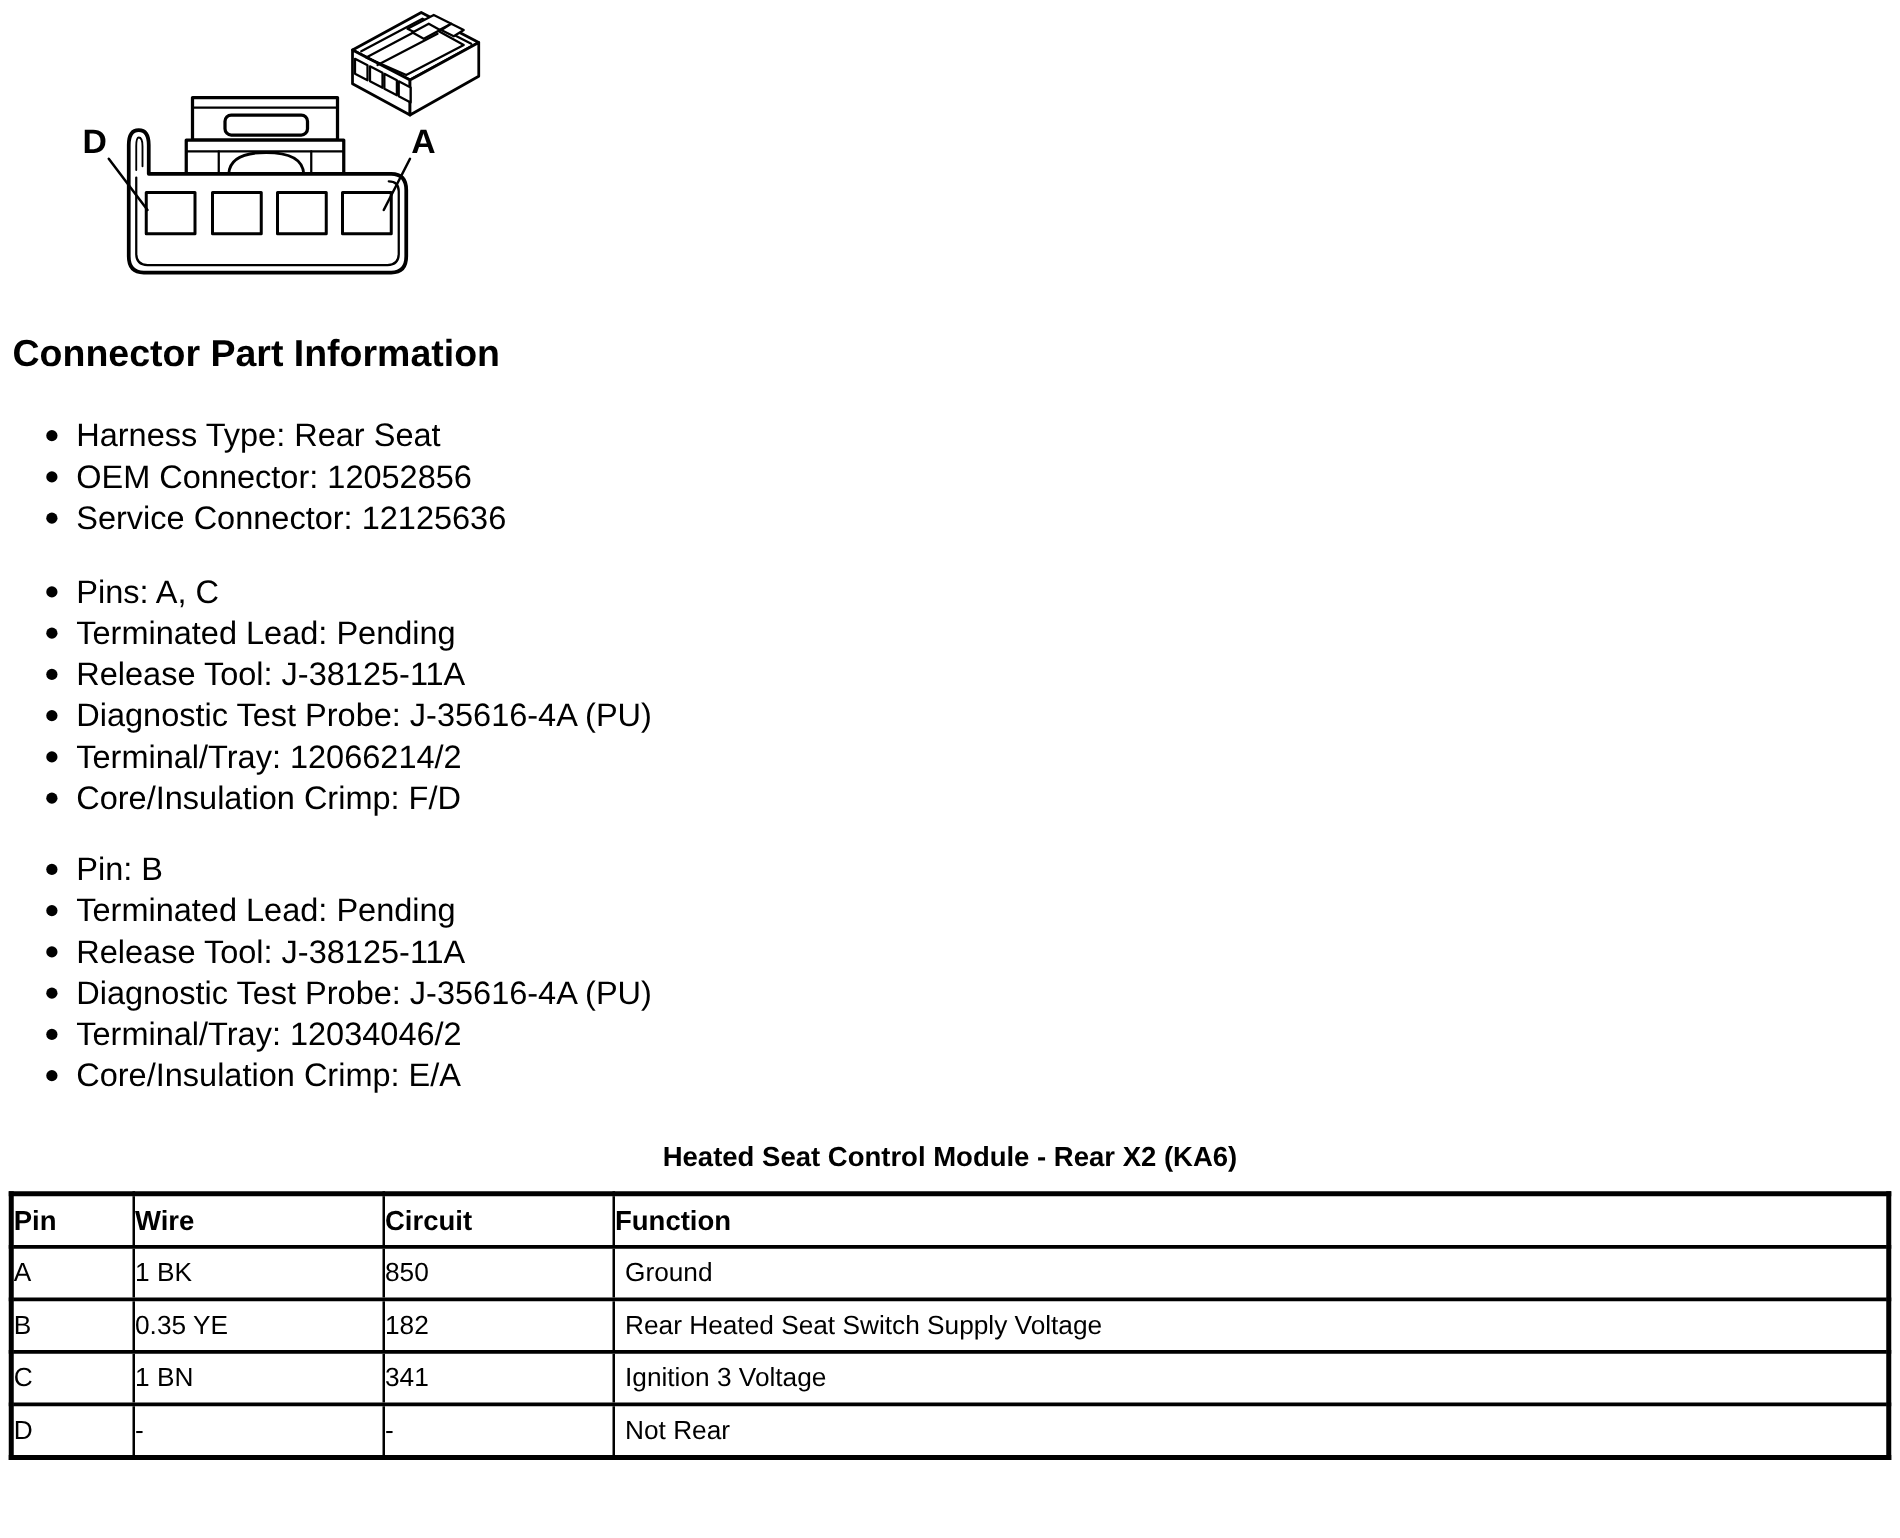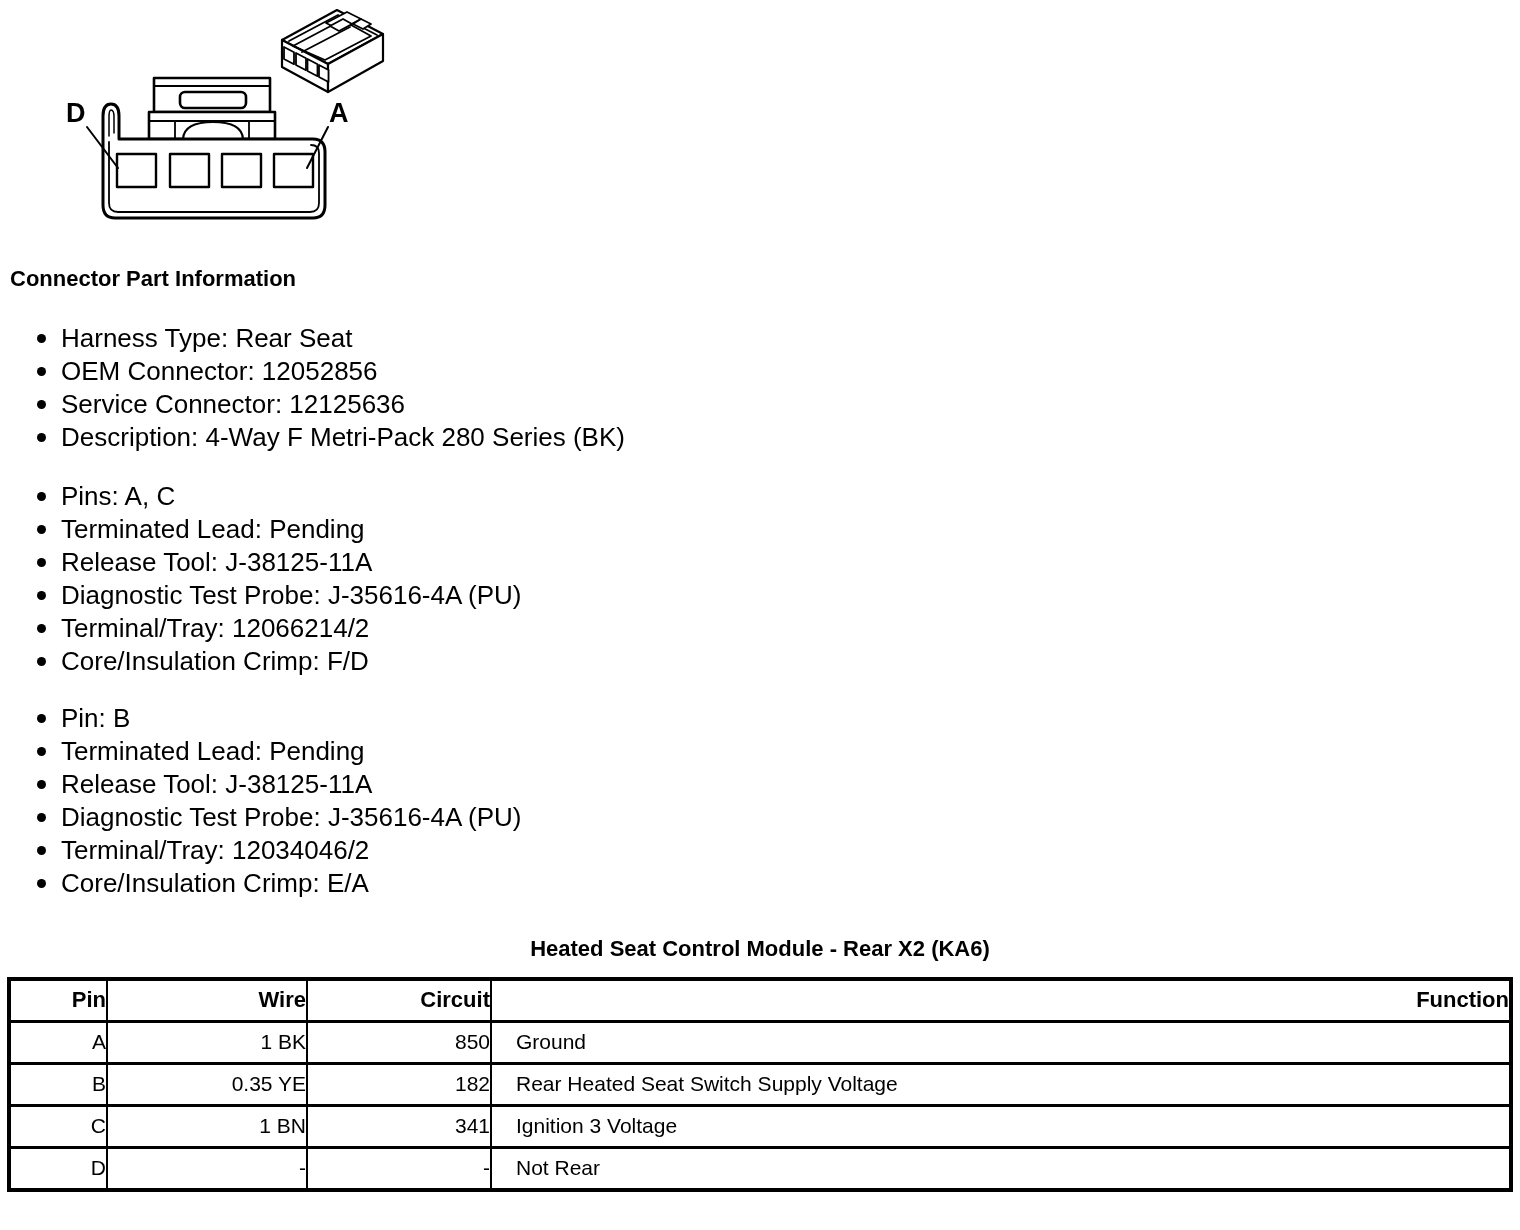--- a/index.html
+++ b/index.html
@@ -15,21 +15,21 @@
     width: 1520px;
     height: 1230px;
     overflow: hidden;
   }
   .diagram-wrap {
     height: 250px;
     padding-left: 30px;
     box-sizing: border-box;
   }
   h2.section-heading {
-    font-size: 22px;
+    font-size: 30px;
     font-weight: bold;
     line-height: 1.2;
     margin: 16px 0 0 10px;
   }
   h2.second {
     margin-top: 10px;
   }
   ul.info-list {
     list-style: none;
     margin: 30px 0 0 36px;
@@ -68,28 +68,28 @@
     table-layout: fixed;
   }
   table.pin-table th,
   table.pin-table td {
     border-top: 3px solid #000;
     border-bottom: 3px solid #000;
     border-left: 2px solid #000;
     border-right: 2px solid #000;
     height: 39px;
     font-size: 21px;
-    text-align: right;
+    text-align: left;
     padding: 0;
     background: #fff;
   }
   table.pin-table th { font-weight: bold; font-size: 22px; }
   table.pin-table td.fn-cell {
     text-align: left;
-    padding-left: 24px;
+    padding-left: 8px;
   }
   svg text.pin-letter {
     font-family: "Liberation Sans", sans-serif;
     font-size: 27px;
     font-weight: bold;
   }
 </style>
 </head>
 <body>
 
@@ -150,21 +150,20 @@
         </g>
       </g>
     </svg>
   </div>
 
   <h2 class="section-heading">Connector Part Information</h2>
   <ul class="info-list">
     <li>Harness Type: Rear Seat</li>
     <li>OEM Connector: 12052856</li>
     <li>Service Connector: 12125636</li>
-    <li>Description: 4-Way F Metri-Pack 280 Series (BK)</li>
   </ul>
 
   <ul class="info-list tight">
     <li>Pins: A, C</li>
     <li>Terminated Lead: Pending</li>
     <li>Release Tool: J-38125-11A</li>
     <li>Diagnostic Test Probe: J-35616-4A (PU)</li>
     <li>Terminal/Tray: 12066214/2</li>
     <li>Core/Insulation Crimp: F/D</li>
   </ul>

